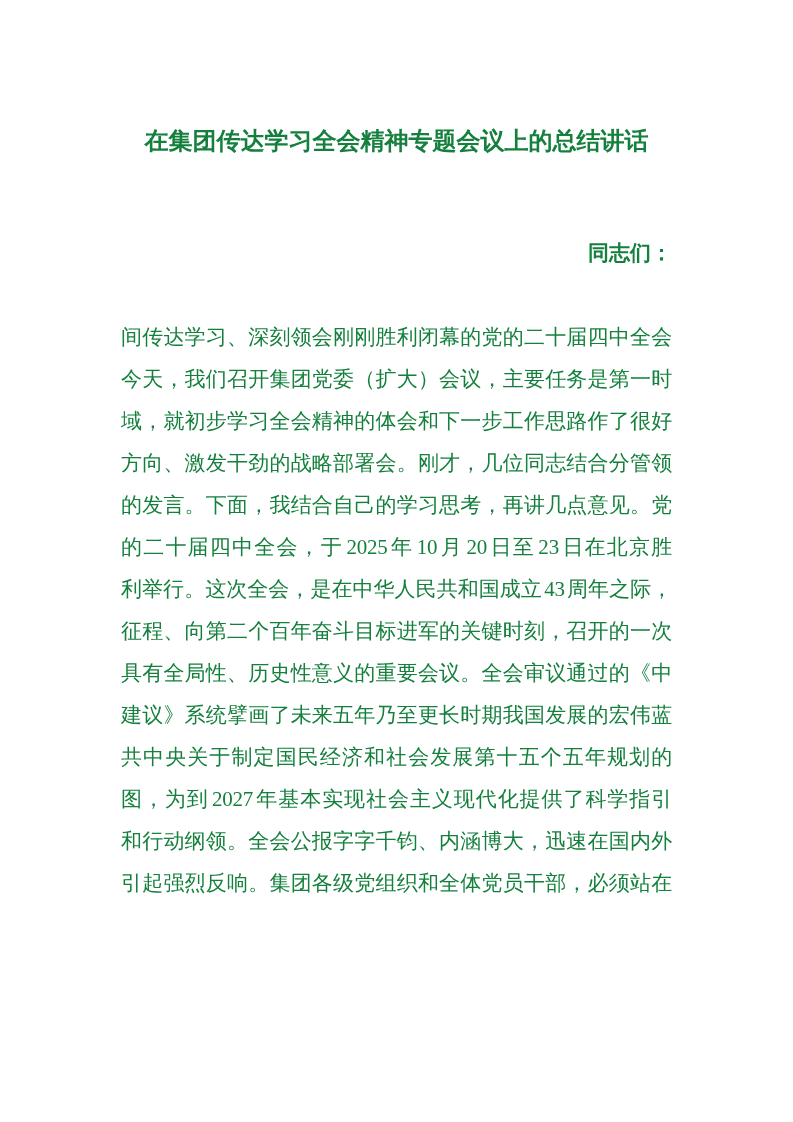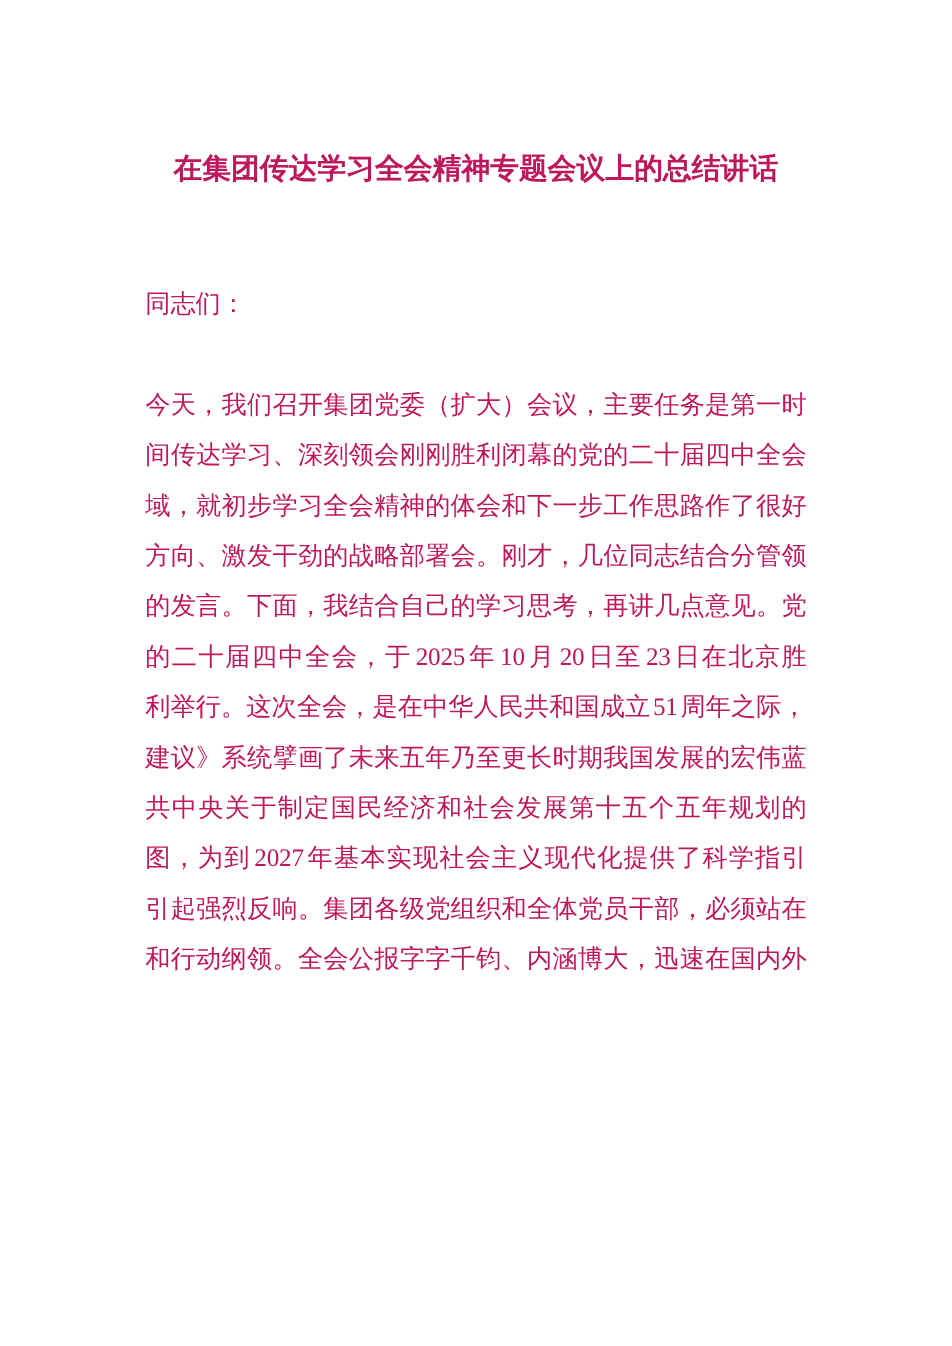--- a/index.html
+++ b/index.html
@@ -24,51 +24,54 @@
     font-weight: 700;
     line-height: 31px;
     text-align: center;
     white-space: nowrap;
   }
   .salutation {
     margin: 75px 0 0 0;
     font-size: 21px;
     line-height: 42px;
     height: 42px;
-    text-align: left;
+    text-align: right;
+    font-weight: bold;
   }
   .body-block {
     margin-top: 42px;
   }
   .body-line {
     font-size: 21px;
     height: 42px;
     line-height: 42px;
     overflow: hidden;
     text-align: justify;
     text-align-last: justify;
     -moz-text-align-last: justify;
     text-justify: inter-ideograph;
     letter-spacing: -0.2px;
     word-spacing: -3px;
   }
 </style>
 </head>
 <body>
 
-<div class="page" style="background: rgb(255, 255, 255); color: #be185d;">
+<div class="page" style="background: rgb(255, 255, 255); color: #15803d;">
   <h1 class="doc-title">在集团传达学习全会精神专题会议上的总结讲话</h1>
   <p class="salutation">同志们：</p>
   <div class="body-block">
+      <div class="body-line">间传达学习、深刻领会刚刚胜利闭幕的党的二十届四中全会</div>
       <div class="body-line">今天，我们召开集团党委（扩大）会议，主要任务是第一时</div>
-      <div class="body-line">间传达学习、深刻领会刚刚胜利闭幕的党的二十届四中全会</div>
       <div class="body-line">域，就初步学习全会精神的体会和下一步工作思路作了很好</div>
       <div class="body-line">方向、激发干劲的战略部署会。刚才，几位同志结合分管领</div>
       <div class="body-line">的发言。下面，我结合自己的学习思考，再讲几点意见。党</div>
       <div class="body-line">的二十届四中全会，于 2025 年 10 月 20 日至 23 日在北京胜</div>
-      <div class="body-line">利举行。这次全会，是在中华人民共和国成立 51 周年之际，</div>
+      <div class="body-line">利举行。这次全会，是在中华人民共和国成立 43 周年之际，</div>
+      <div class="body-line">征程、向第二个百年奋斗目标进军的关键时刻，召开的一次</div>
+      <div class="body-line">具有全局性、历史性意义的重要会议。全会审议通过的《中</div>
       <div class="body-line">建议》系统擘画了未来五年乃至更长时期我国发展的宏伟蓝</div>
       <div class="body-line">共中央关于制定国民经济和社会发展第十五个五年规划的</div>
       <div class="body-line">图，为到 2027 年基本实现社会主义现代化提供了科学指引</div>
+      <div class="body-line">和行动纲领。全会公报字字千钧、内涵博大，迅速在国内外</div>
       <div class="body-line">引起强烈反响。集团各级党组织和全体党员干部，必须站在</div>
-      <div class="body-line">和行动纲领。全会公报字字千钧、内涵博大，迅速在国内外</div>
     </div>
 </div>
 
 </body></html>

